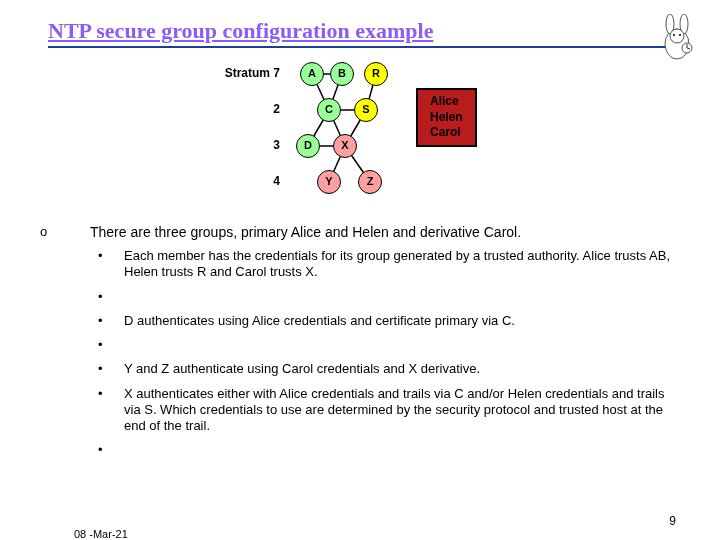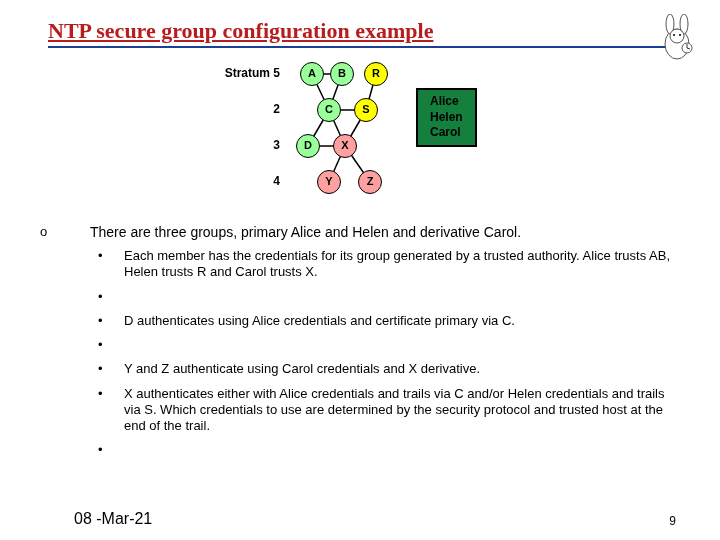--- a/index.html
+++ b/index.html
@@ -13,21 +13,21 @@
     overflow: hidden;
   }
   .title-wrap {
     margin: 18px 48px 8px 48px;
     border-bottom: 2px solid #1b3f94;
   }
   .title {
     font-family: "Times New Roman", serif;
     font-size: 22px;
     font-weight: bold;
-    color: #b91c1c;
+    color: #8b5cf6;
     text-decoration: underline;
     text-underline-offset: 2px;
     padding-bottom: 2px;
   }
   .logo {
     position: absolute;
     top: 14px;
     right: 20px;
     width: 46px;
     height: 54px;
@@ -55,21 +55,21 @@
     text-align: center;
     line-height: 21px;
     font-size: 11px;
     font-weight: bold;
     background: #fff;
     z-index: 2;
   }
   .legend-box {
     position: absolute;
     border: 2px solid #000;
-    background: #15803d;
+    background: #b91c1c;
     padding: 4px 12px 4px 12px;
     font-size: 12px;
     font-weight: bold;
     line-height: 1.3;
     z-index: 3;
   }
   svg.edges { position: absolute; left: 0; top: 0; z-index: 1; }
 
   
   .body {
@@ -78,22 +78,22 @@
   .intro-row { display: flex; align-items: flex-start; gap: 16px; margin-bottom: 4px; }
   .o-mark { width: 18px; font-size: 13px; color: #000; }
   .intro { font-size: 14px; margin-left: 16px; }
   ul.bullets { list-style: none; margin-left: 58px; }
   ul.bullets li { display: flex; gap: 18px; margin: 8px 0; font-size: 13px; line-height: 1.25; }
   ul.bullets li .dot { width: 8px; flex: 0 0 8px; }
 
   .footer-date {
     position: absolute;
     left: 74px;
-    bottom: 12px;
-    font-size: 16px;
+    bottom: 0;
+    font-size: 11px;
   }
   .footer-page {
     position: absolute;
     right: 44px;
     bottom: 12px;
     font-size: 12px;
   }
 </style>
 </head>
 <body>
@@ -122,21 +122,21 @@
     <line x1="196" y1="18" x2="186" y2="54" stroke="#000" stroke-width="1.5"></line>
     <line x1="149" y1="54" x2="186" y2="54" stroke="#000" stroke-width="1.5"></line>
     <line x1="149" y1="54" x2="128" y2="90" stroke="#000" stroke-width="1.5"></line>
     <line x1="149" y1="54" x2="165" y2="90" stroke="#000" stroke-width="1.5"></line>
     <line x1="186" y1="54" x2="165" y2="90" stroke="#000" stroke-width="1.5"></line>
     <line x1="128" y1="90" x2="165" y2="90" stroke="#000" stroke-width="1.5"></line>
     <line x1="165" y1="90" x2="149" y2="126" stroke="#000" stroke-width="1.5"></line>
     <line x1="165" y1="90" x2="190" y2="126" stroke="#000" stroke-width="1.5"></line>
   </svg>
 
-  <div class="row-label" style="left:20px;top:10px;width:80px">Stratum 5</div>
+  <div class="row-label" style="left:20px;top:10px;width:80px">Stratum 7</div>
   <div class="row-label" style="left:20px;top:46px;width:80px">2</div>
   <div class="row-label" style="left:20px;top:82px;width:80px">3</div>
   <div class="row-label" style="left:20px;top:118px;width:80px">4</div>
 
   <div class="node" style="left: 120px; top: 6px; background: rgb(153, 255, 153);">A</div>
   <div class="node" style="left: 150px; top: 6px; background: rgb(153, 255, 153);">B</div>
   <div class="node" style="left: 184px; top: 6px; background: rgb(255, 255, 0);">R</div>
   <div class="node" style="left: 137px; top: 42px; background: rgb(153, 255, 153);">C</div>
   <div class="node" style="left: 174px; top: 42px; background: rgb(255, 255, 0);">S</div>
   <div class="node" style="left: 116px; top: 78px; background: rgb(153, 255, 153);">D</div>

